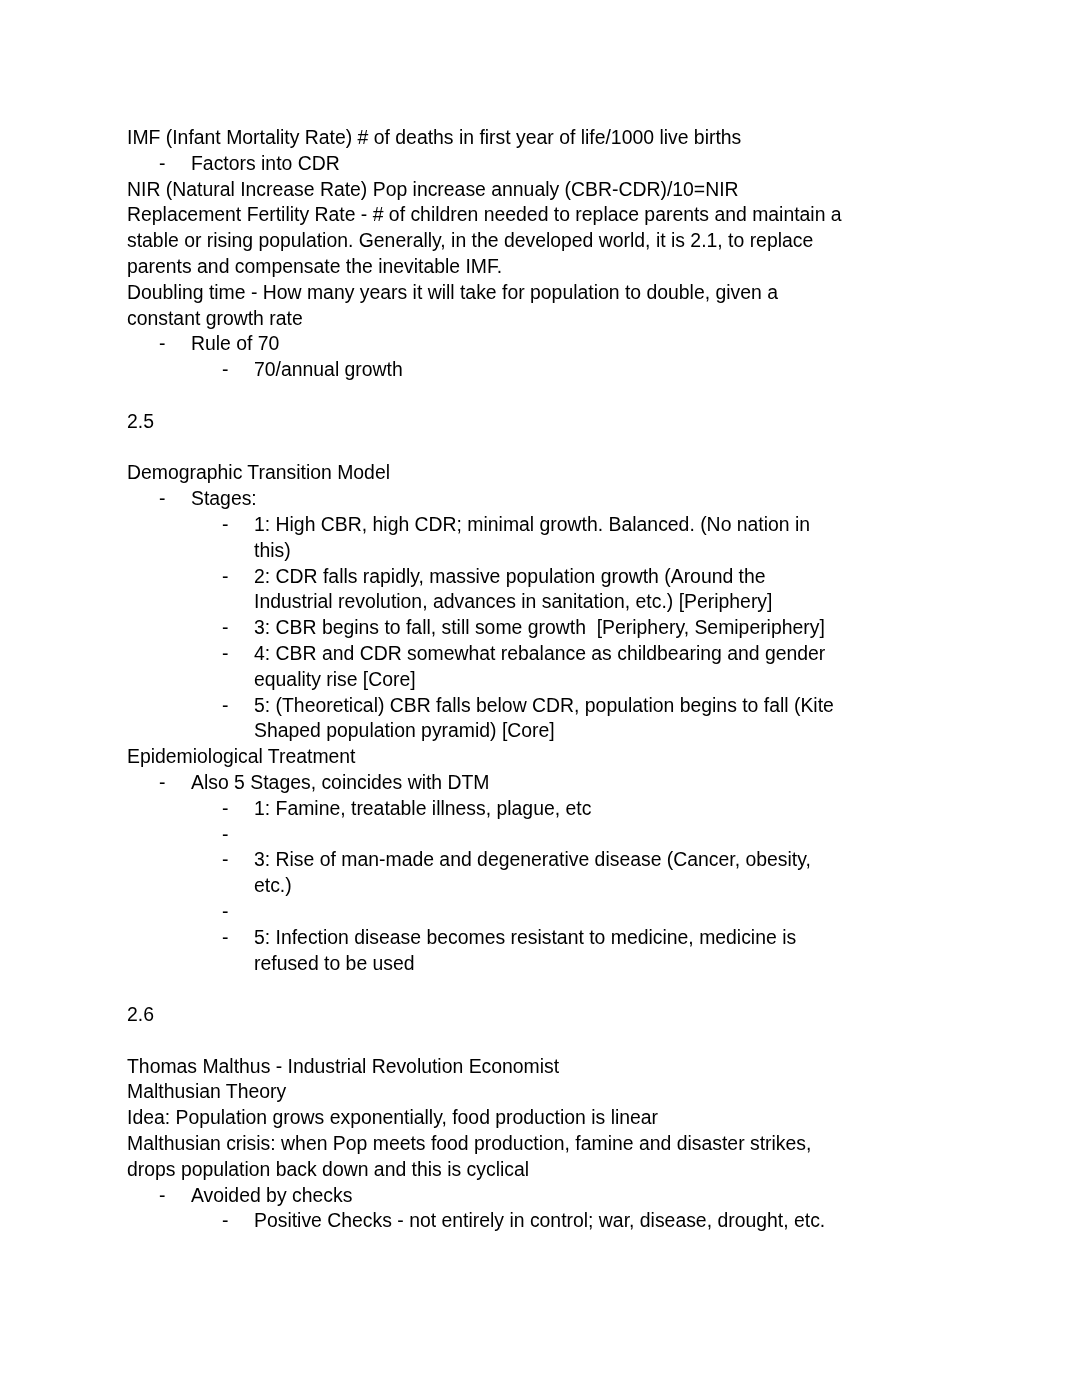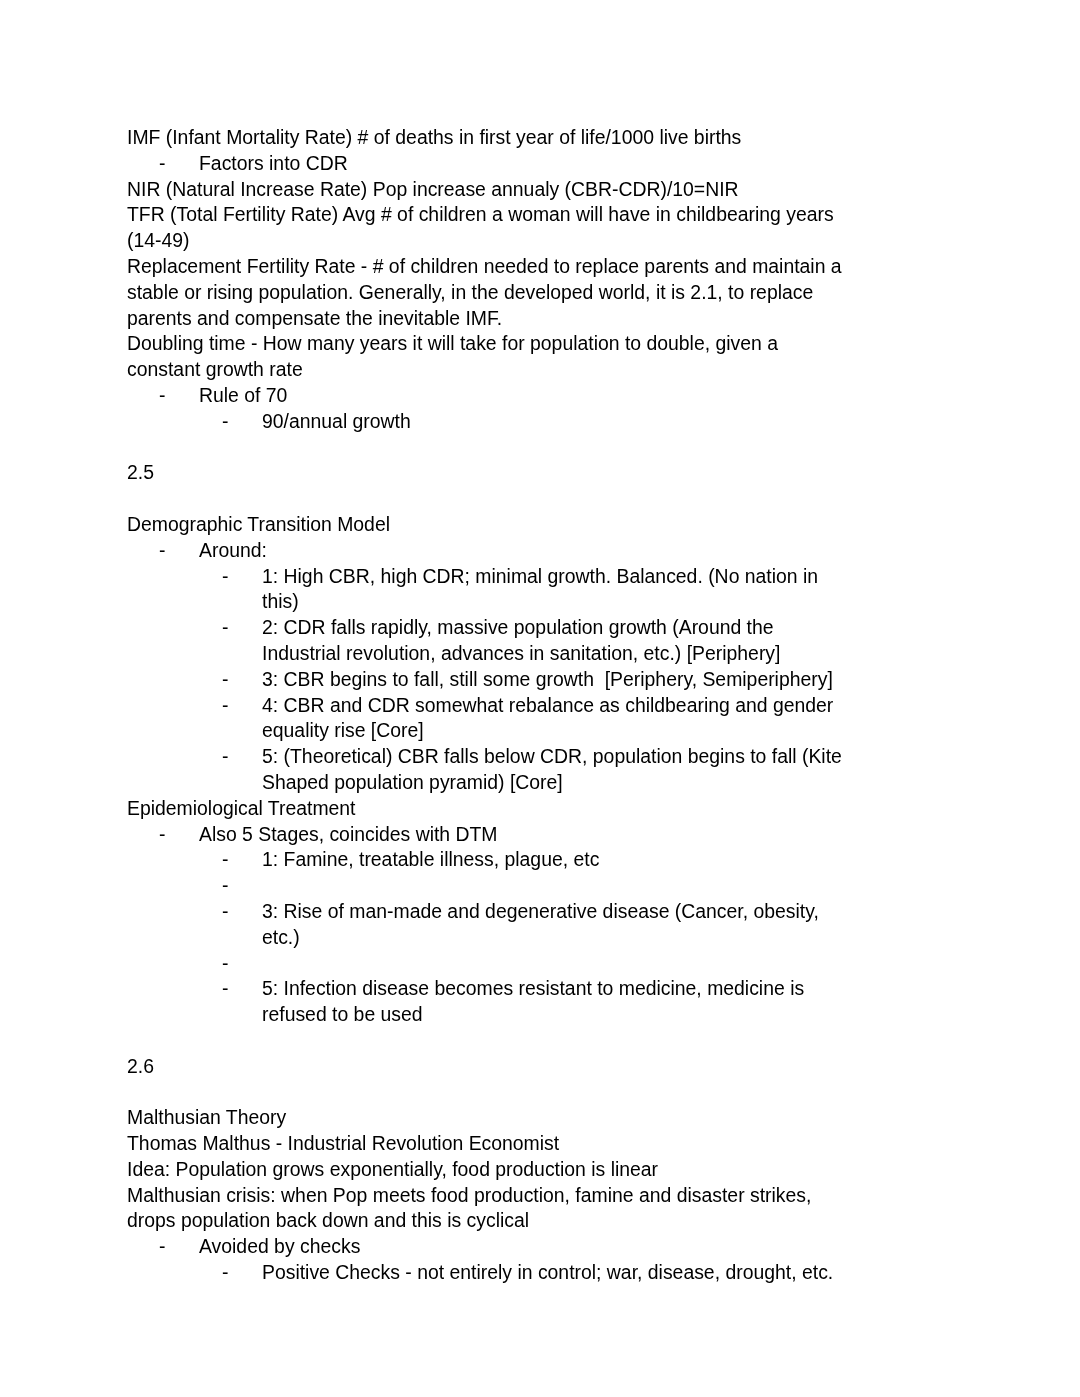--- a/index.html
+++ b/index.html
@@ -31,52 +31,50 @@
   }
   .li1 { padding-left: 32px; }
   .li2 { padding-left: 95px; }
   .dash {
     flex: 0 0 32px;
     white-space: pre;
   }
   .txt {
     flex: 1 1 auto;
     white-space: pre-wrap;
-    margin-left: 8px;
   }
 </style>
 </head>
 <body>
 
 <div class="page">
   <div id="doc-body">
       <div class="line">IMF (Infant Mortality Rate) # of deaths in first year of life/1000 live births</div>
       <div class="li li1">
         <span class="dash">-</span>
         <span class="txt">Factors into CDR</span>
       </div>
       <div class="line">NIR (Natural Increase Rate) Pop increase annualy (CBR-CDR)/10=NIR</div>
-      <div class="line">TFR (Total Fertility Rate) Avg # of children a woman will have in childbearing years (14-49)</div>
       <div class="line">Replacement Fertility Rate - # of children needed to replace parents and maintain a stable or rising population. Generally, in the developed world, it is 2.1, to replace parents and compensate the inevitable IMF.</div>
       <div class="line">Doubling time - How many years it will take for population to double, given a constant growth rate</div>
       <div class="li li1">
         <span class="dash">-</span>
         <span class="txt">Rule of 70</span>
       </div>
       <div class="li li2">
         <span class="dash">-</span>
-        <span class="txt">90/annual growth</span>
+        <span class="txt">70/annual growth</span>
       </div>
       <div class="blank"></div>
       <div class="line">2.5</div>
       <div class="blank"></div>
       <div class="line">Demographic Transition Model</div>
       <div class="li li1">
         <span class="dash">-</span>
-        <span class="txt">Around:</span>
+        <span class="txt">Stages:</span>
       </div>
       <div class="li li2">
         <span class="dash">-</span>
         <span class="txt">1: High CBR, high CDR; minimal growth. Balanced. (No nation in this)</span>
       </div>
       <div class="li li2">
         <span class="dash">-</span>
         <span class="txt">2: CDR falls rapidly, massive population growth (Around the Industrial revolution, advances in sanitation, etc.) [Periphery]</span>
       </div>
       <div class="li li2">
@@ -110,22 +108,22 @@
       <div class="li li2">
         <span class="dash">-</span>
       </div>
       <div class="li li2">
         <span class="dash">-</span>
         <span class="txt">5: Infection disease becomes resistant to medicine, medicine is refused to be used</span>
       </div>
       <div class="blank"></div>
       <div class="line">2.6</div>
       <div class="blank"></div>
+      <div class="line">Thomas Malthus - Industrial Revolution Economist</div>
       <div class="line">Malthusian Theory</div>
-      <div class="line">Thomas Malthus - Industrial Revolution Economist</div>
       <div class="line">Idea: Population grows exponentially, food production is linear</div>
       <div class="line">Malthusian crisis: when Pop meets food production, famine and disaster strikes, drops population back down and this is cyclical</div>
       <div class="li li1">
         <span class="dash">-</span>
         <span class="txt">Avoided by checks</span>
       </div>
       <div class="li li2">
         <span class="dash">-</span>
         <span class="txt">Positive Checks - not entirely in control; war, disease, drought, etc.</span>
       </div>

